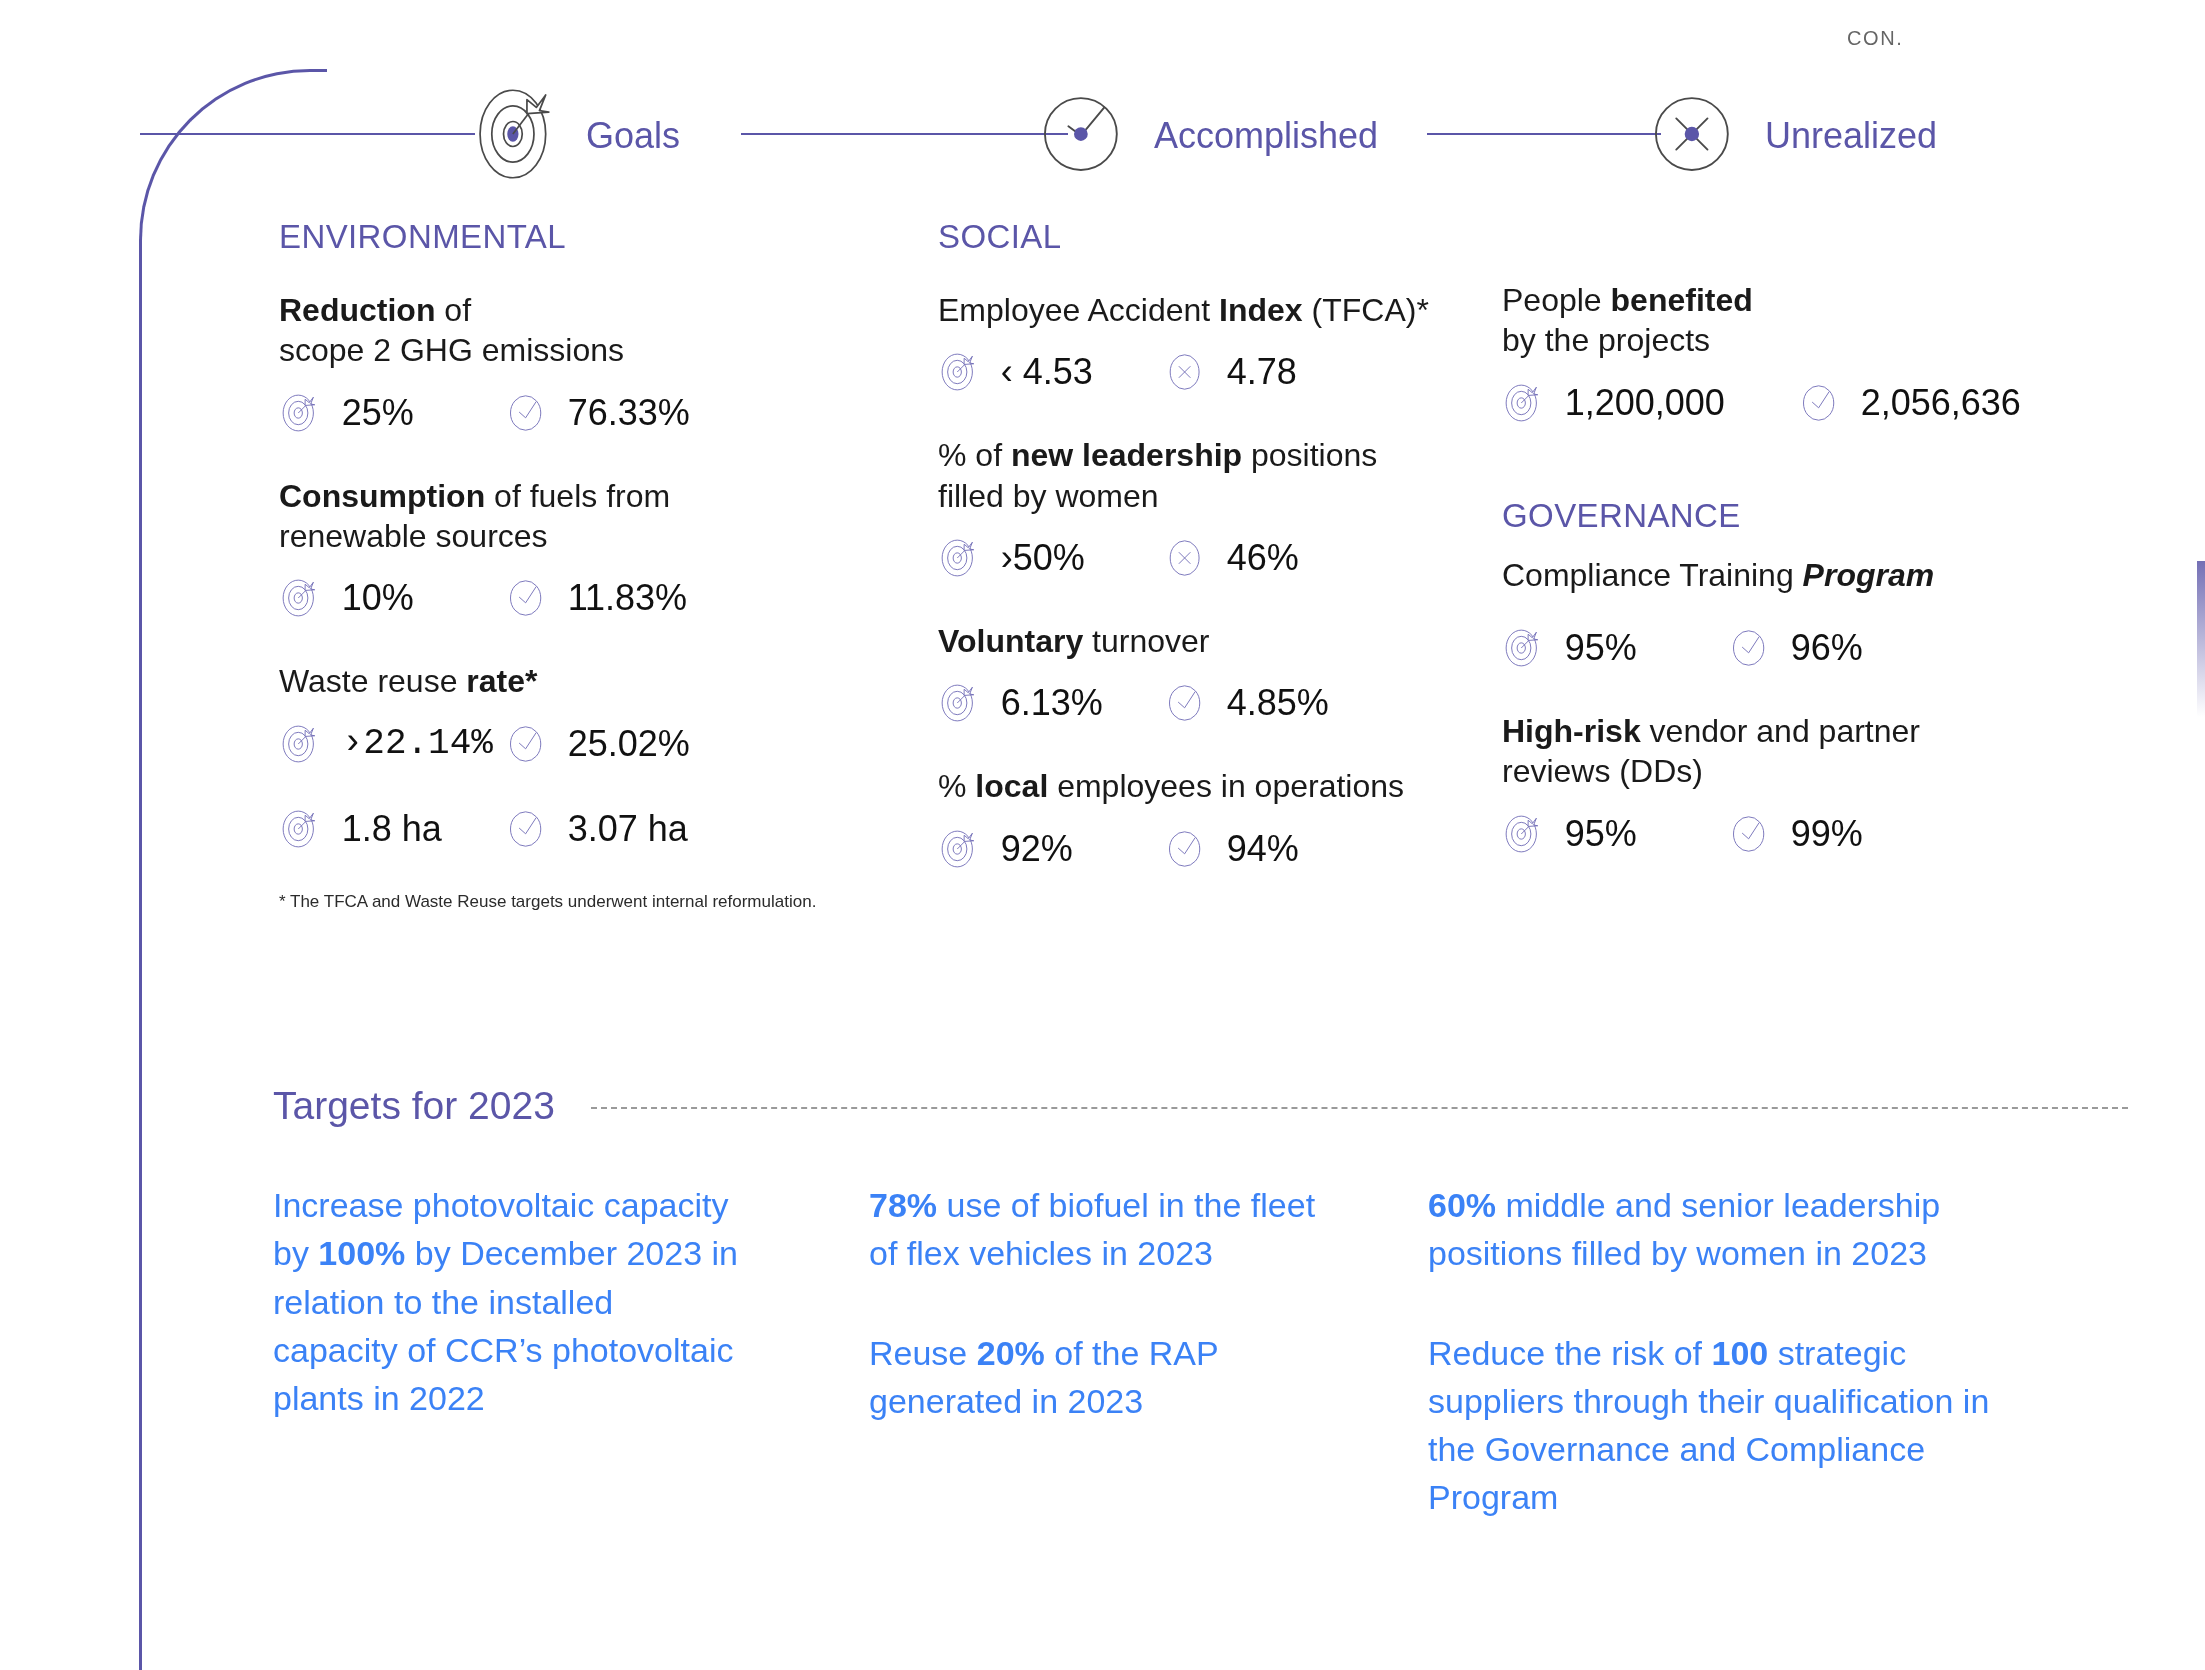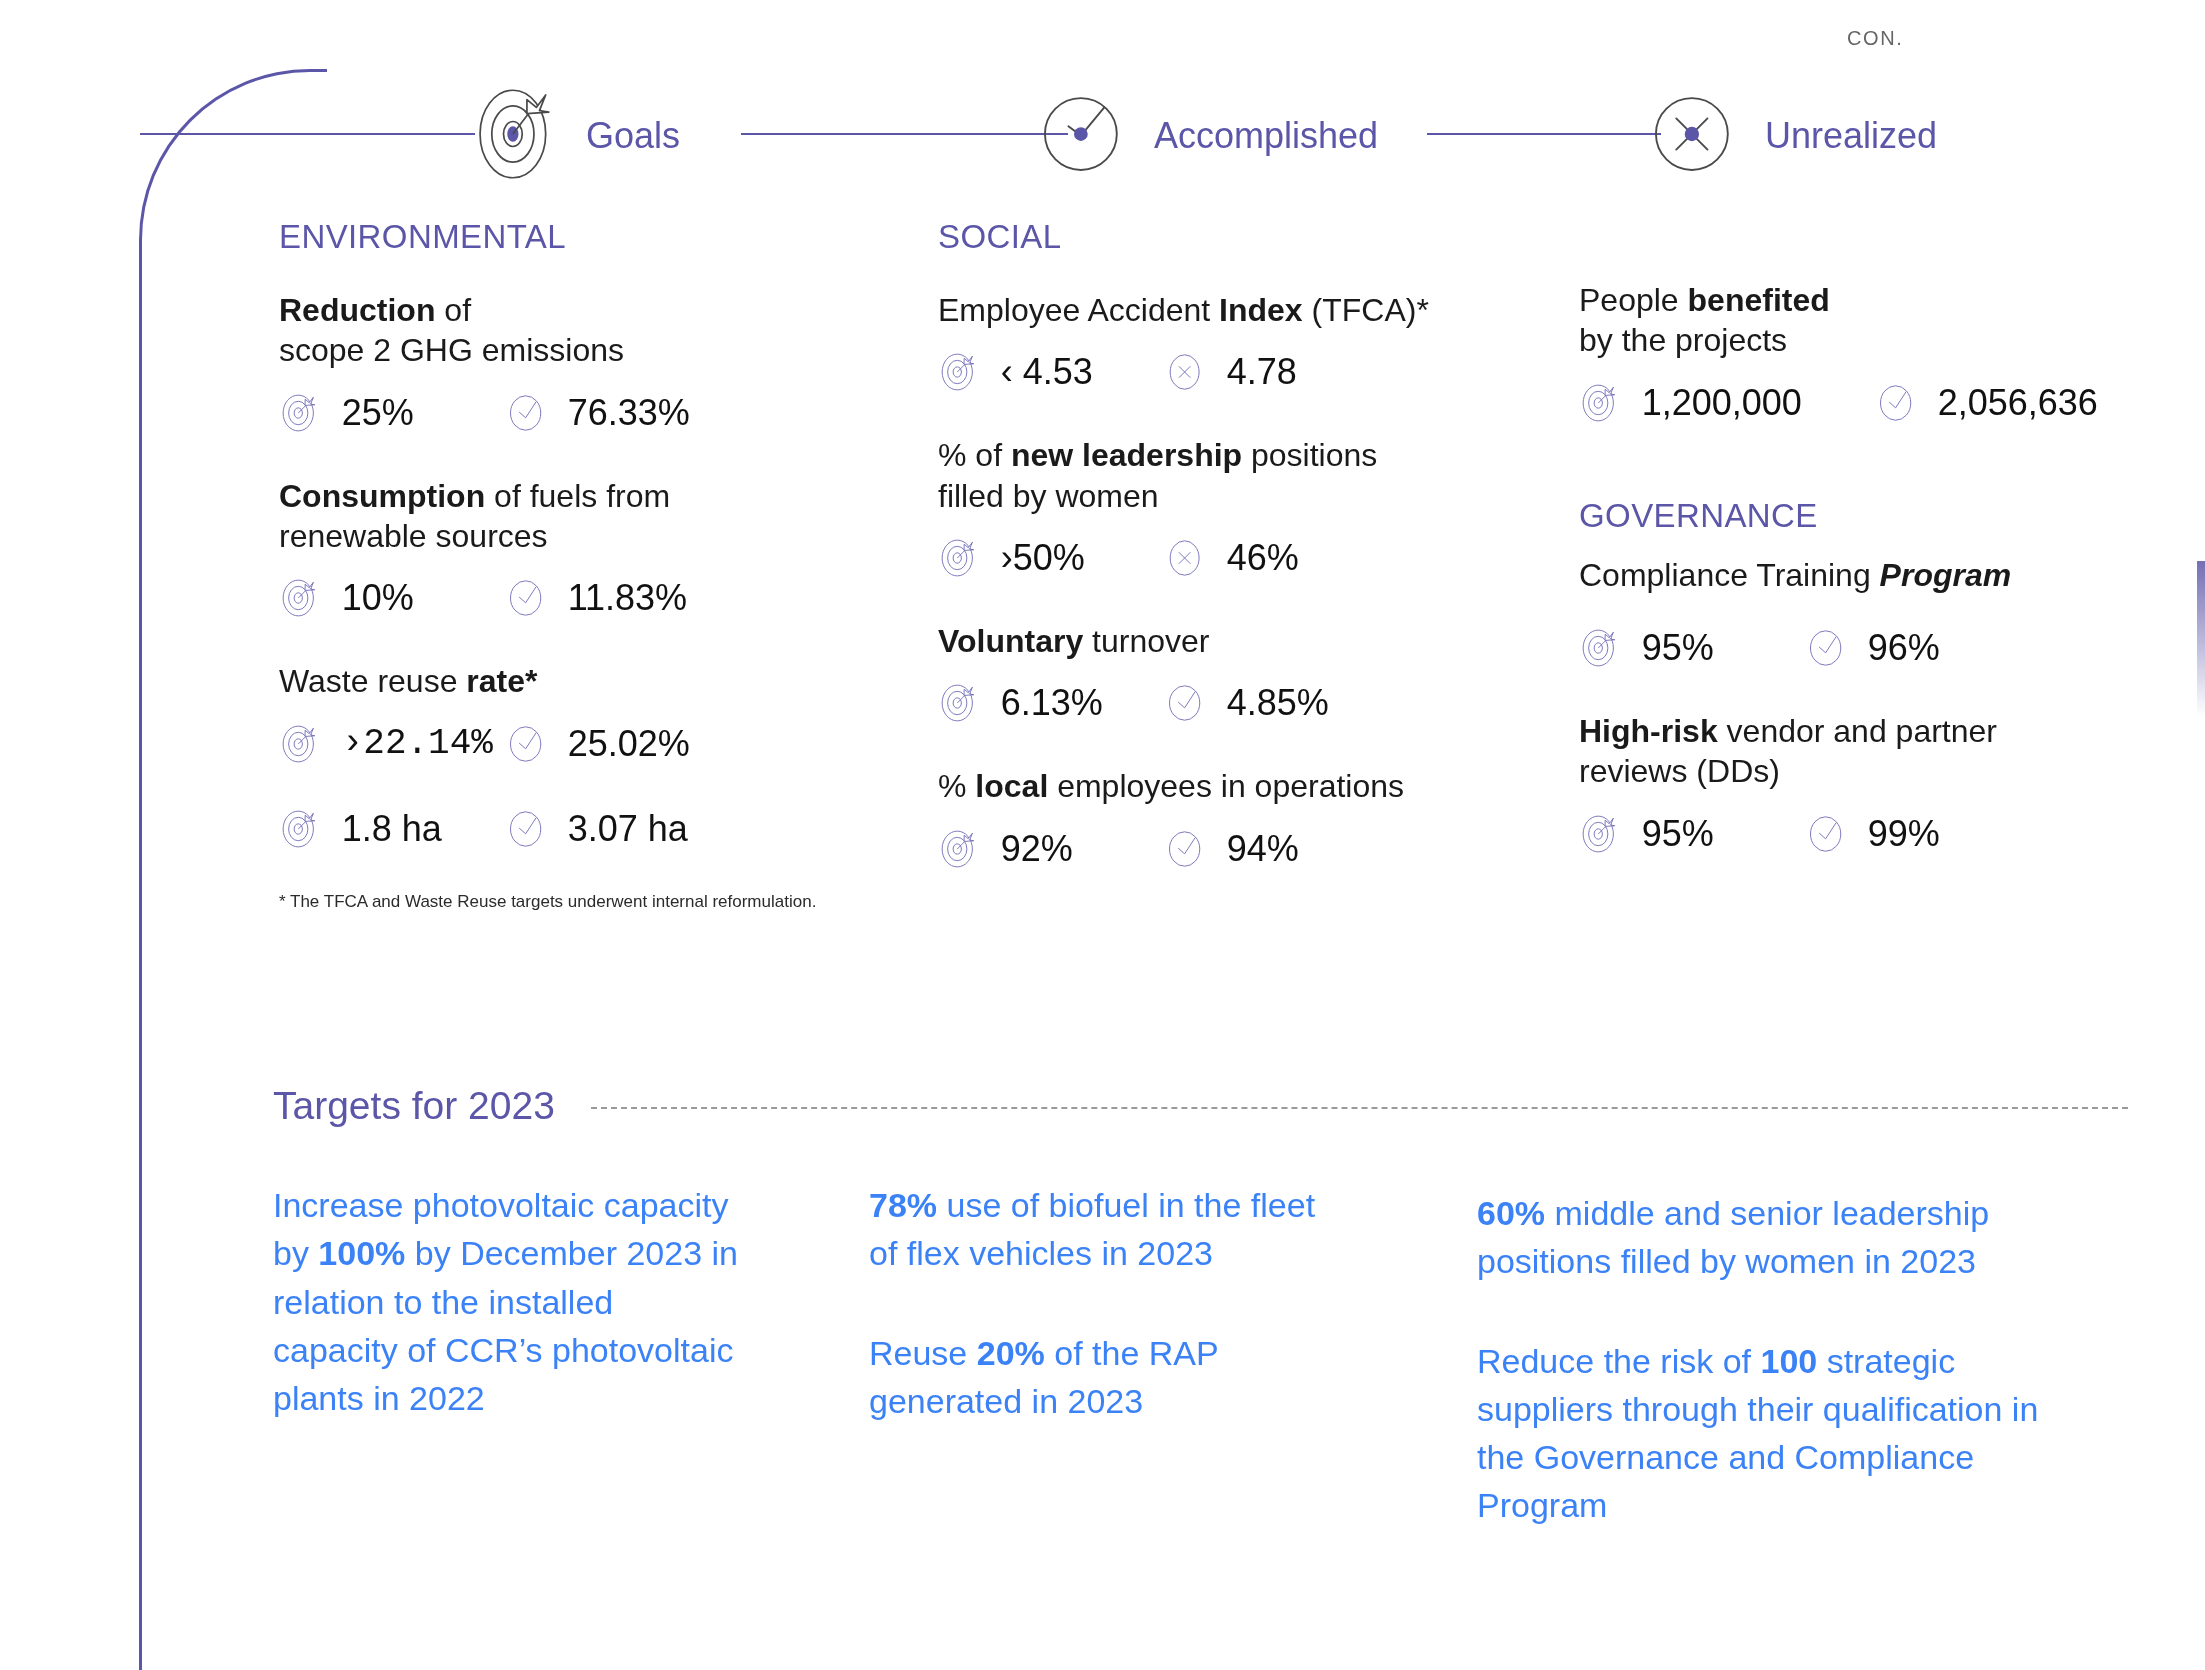--- a/index.html
+++ b/index.html
@@ -50,21 +50,21 @@
   }
   .legend-connector{
     position:absolute;height:2.3px;background:#5b56a8;top:86px;
   }
 
   
   .cols{position:absolute;left:0;top:218px;width:2205px;}
   .col{position:absolute;}
   .col-1{left:279px;width:499px;}
   .col-2{left:938px;width:546px;}
-  .col-3{left:1579px;width:592px;}
+  .col-3{left:1502px;width:592px;}
 
   .cat{
     color:#5b56a8;font-size:33px;letter-spacing:0.4px;margin:0 0 34px 0;font-weight:400;
   }
   .metric{margin-bottom:41px;}
   .metric-title{
     font-size:32px;line-height:1.26;font-weight:300;color:#1a1a1a;margin-bottom:20px;
   }
   .metric-title b{font-weight:700;}
   .metric-title i{font-weight:700;font-style:italic;}
@@ -90,21 +90,21 @@
   }
   .dash{
     flex:1;height:0;border-top:2.3px dashed #9a9a9a;margin-left:36px;margin-top:4.7px;
   }
 
   .targets{position:absolute;top:1181px;left:0;width:2205px;}
   .tcol{position:absolute;font-size:34px;line-height:1.42;font-weight:300;color:#3b82f6;}
   .tcol b{font-weight:700;}
   .t1{left:273px;width:468px;}
   .t2{left:869px;width:452px;}
-  .t3{left:1477px;width:616px;margin-top:8px;}
+  .t3{left:1428px;width:616px;}
   .tpara{margin-bottom:51px;}
   .tpara:last-child{margin-bottom:0;}
 </style>
 </head>
 <body>
 
 <div class="page">
 
   <div class="frame"></div>
   <div class="frame-mask"></div>

